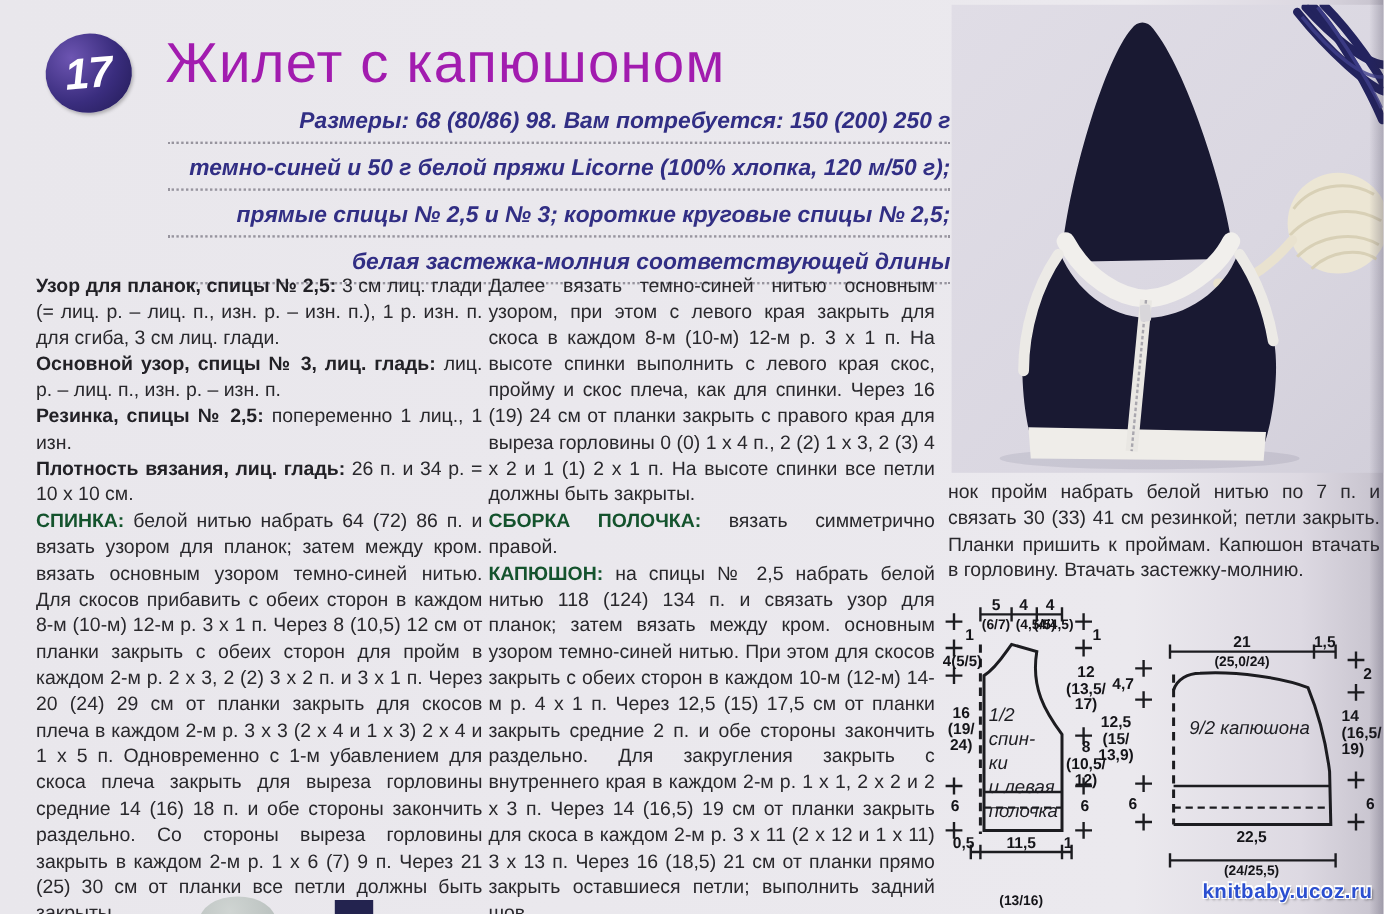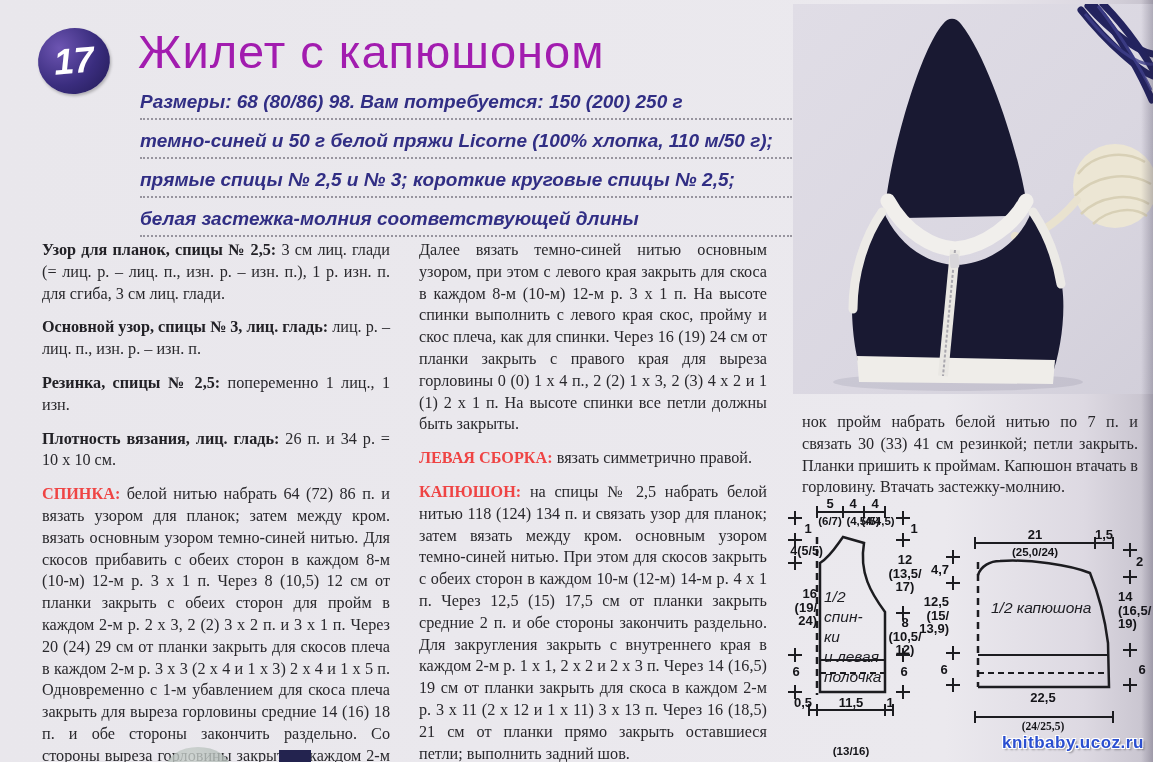--- a/index.html
+++ b/index.html
@@ -13,40 +13,40 @@
   
   .badge{position:absolute;left:38px;top:28px;width:72px;height:66px;border-radius:50%;
     background:radial-gradient(circle at 32% 28%,#6d55b2,#3a2d7e 55%,#241c58 95%);
     transform:rotate(-7deg);display:flex;align-items:center;justify-content:center;
     box-shadow:1px 2px 3px rgba(0,0,0,.25);}
   .badge span{color:#fff;font-weight:bold;font-style:italic;font-size:36px;transform:rotate(2deg);}
   .title{position:absolute;left:138px;top:24px;font-size:47px;color:#a21caf;
     letter-spacing:1px;font-weight:400;}
   .intro{position:absolute;left:140px;top:90px;width:652px;}
   .intro-line{font-size:19px;font-weight:bold;font-style:italic;color:#312e84;
-    border-bottom:2px dotted #97949e;padding-bottom:4px;margin-bottom:9px;line-height:24px;}
+    border-bottom:2px dotted #97949e;padding-bottom:4px;margin-bottom:9px;line-height:24px;text-align:right;}
   
   .col{position:absolute;top:228px;font-size:16.2px;line-height:21.8px;color:#29282c;
     text-align:justify;}
-  .col p{margin:12px;font-family:Liberation Serif, serif;}
+  .col p{margin:0;}
   #col1{left:30px;width:372px;}
   #col2{left:407px;width:372px;}
   #col3{left:790px;top:400px;width:360px;}
   .col b.dark{color:#222126;}
-  .col b.purple{color:#ef4444;}
+  .col b.purple{color:#14532d;}
   
   .photo{position:absolute;left:793px;top:4px;width:360px;height:390px;
     background:linear-gradient(135deg,#e0dde6 0%,#dad7e1 60%,#d2cfda 100%);}
   
   .diagrams{position:absolute;left:785px;top:495px;width:368px;height:265px;}
   .diagrams svg{position:absolute;left:0;top:0;}
   .dim{position:absolute;font-weight:bold;font-size:13px;line-height:13.5px;color:#141418;
     white-space:pre-line;text-align:center;}
   .dim.paren{font-size:11.5px;line-height:12px;font-weight:bold;}
-  .dim.left-col{text-align:right;}
+  .dim.left-col{text-align:center;}
   .dim.right-col{text-align:left;}
   .diag-label{position:absolute;font-style:italic;font-size:15.5px;line-height:20px;
     color:#1d1d22;white-space:pre-line;}
   
   .watermark{position:absolute;left:1002px;top:733px;font-size:17px;font-weight:bold;
     color:#2b4fd0;letter-spacing:.5px;
     text-shadow:-1px -1px 0 #fff,1px -1px 0 #fff,-1px 1px 0 #fff,1px 1px 0 #fff,2px 2px 2px rgba(0,0,0,.35);text-align:right;}
   .frag-circle{position:absolute;left:166px;top:747px;width:64px;height:42px;border-radius:50%;
     background:radial-gradient(circle at 40% 30%,#c9d0cc,#a8b2ae);opacity:.8;}
   .frag-square{position:absolute;left:279px;top:750px;width:32px;height:12px;background:#23234f;}
@@ -54,35 +54,35 @@
 </head>
 <body>
 
 <div class="badge">
   <span>17</span>
 </div>
 <div class="title">Жилет с капюшоном</div>
 
 <div class="intro">
   <div class="intro-line">Размеры: 68 (80/86) 98. Вам потребуется: 150 (200) 250 г</div>
-  <div class="intro-line">темно-синей и 50 г белой пряжи Licorne (100% хлопка, 110 м/50 г);</div>
+  <div class="intro-line">темно-синей и 50 г белой пряжи Licorne (100% хлопка, 120 м/50 г);</div>
   <div class="intro-line">прямые спицы № 2,5 и № 3; короткие круговые спицы № 2,5;</div>
   <div class="intro-line">белая застежка-молния соответствующей длины</div>
 </div>
 
 <div id="col1" class="col">
     <p><b class="dark">Узор для планок, спицы № 2,5: </b>3 см лиц. глади (= лиц. р. – лиц. п., изн. р. – изн. п.), 1 р. изн. п. для сгиба, 3 см лиц. глади.</p>
     <p><b class="dark">Основной узор, спицы № 3, лиц. гладь: </b>лиц. р. – лиц. п., изн. р. – изн. п.</p>
     <p><b class="dark">Резинка, спицы № 2,5: </b>попеременно 1 лиц., 1 изн.</p>
     <p><b class="dark">Плотность вязания, лиц. гладь: </b>26 п. и 34 р. = 10 х 10 см.</p>
     <p><b class="purple">СПИНКА: </b>белой нитью набрать 64 (72) 86 п. и вязать узором для планок; затем между кром. вязать основным узором темно-синей нитью. Для скосов прибавить с обеих сторон в каждом 8-м (10-м) 12-м р. 3 х 1 п. Через 8 (10,5) 12 см от планки закрыть с обеих сторон для пройм в каждом 2-м р. 2 х 3, 2 (2) 3 х 2 п. и 3 х 1 п. Через 20 (24) 29 см от планки закрыть для скосов плеча в каждом 2-м р. 3 х 3 (2 х 4 и 1 х 3) 2 х 4 и 1 х 5 п. Одновременно с 1-м убавлением для скоса плеча закрыть для выреза горловины средние 14 (16) 18 п. и обе стороны закончить раздельно. Со стороны выреза горловины закрыть в каждом 2-м р. 1 х 6 (7) 9 п. Через 21 (25) 30 см от планки все петли должны быть закрыты.</p>
   </div>
 <div id="col2" class="col">
     <p>Далее вязать темно-синей нитью основным узором, при этом с левого края закрыть для скоса в каждом 8-м (10-м) 12-м р. 3 х 1 п. На высоте спинки выполнить с левого края скос, пройму и скос плеча, как для спинки. Через 16 (19) 24 см от планки закрыть с правого края для выреза горловины 0 (0) 1 х 4 п., 2 (2) 1 х 3, 2 (3) 4 х 2 и 1 (1) 2 х 1 п. На высоте спинки все петли должны быть закрыты.</p>
-    <p><b class="purple">ЛЕВАЯ СБОРКА: </b>вязать симметрично правой.</p>
+    <p><b class="purple">СБОРКА ПОЛОЧКА: </b>вязать симметрично правой.</p>
     <p><b class="purple">КАПЮШОН: </b>на спицы № 2,5 набрать белой нитью 118 (124) 134 п. и связать узор для планок; затем вязать между кром. основным узором темно-синей нитью. При этом для скосов закрыть с обеих сторон в каждом 10-м (12-м) 14-м р. 4 х 1 п. Через 12,5 (15) 17,5 см от планки закрыть средние 2 п. и обе стороны закончить раздельно. Для закругления закрыть с внутреннего края в каждом 2-м р. 1 х 1, 2 х 2 и 2 х 3 п. Через 14 (16,5) 19 см от планки закрыть для скоса в каждом 2-м р. 3 х 11 (2 х 12 и 1 х 11) 3 х 13 п. Через 16 (18,5) 21 см от планки прямо закрыть оставшиеся петли; выполнить задний шов.</p>
     <p><b class="purple">СБОРКА: </b>выполнить швы; все края отвернуть по линии сгиба на изн. сторону и пришить. Для пла-</p>
   </div>
 <div id="col3" class="col">
     <p>нок пройм набрать белой нитью по 7 п. и связать 30 (33) 41 см резинкой; петли закрыть. Планки пришить к проймам. Капюшон втачать в горловину. Втачать застежку-молнию.</p>
   </div>
 
 <div class="photo">
   <svg width="360" height="390" viewBox="0 0 360 390">
     <ellipse cx="165" cy="378" rx="125" ry="9" fill="rgba(60,60,90,0.10)"></ellipse>
@@ -224,22 +224,22 @@
 13,9)</span>
   <span class="dim" style="left:152px;top:168px;width:14px;">6</span>
 
   <span class="dim right-col" style="left:351px;top:60px;width:14px;">2</span>
   <span class="dim right-col" style="left:333px;top:95px;width:38px;">14
 (16,5/
 19)</span>
   <span class="dim" style="left:350px;top:168px;width:14px;">6</span>
 
   <span class="dim" style="left:238px;top:196px;width:40px;">22,5</span>
-  <span class="dim paren" style="left:226px;top:225px;width:64px;font-family:Liberation Serif, serif;">(24/25,5)</span>
-
-  <span class="diag-label" style="left:206px;top:103px;width:120px;">1/2 капюшона</span>
+  <span class="dim paren" style="left:226px;top:225px;width:64px;">(24/25,5)</span>
+
+  <span class="diag-label" style="left:206px;top:103px;width:120px;">9/2 капюшона</span>
 </div>
 
 <div class="frag-circle"></div>
 <div class="frag-square"></div>
 
 <div class="watermark">knitbaby.ucoz.ru</div>
 <div class="edge-shadow"></div>
 
 </body></html>

